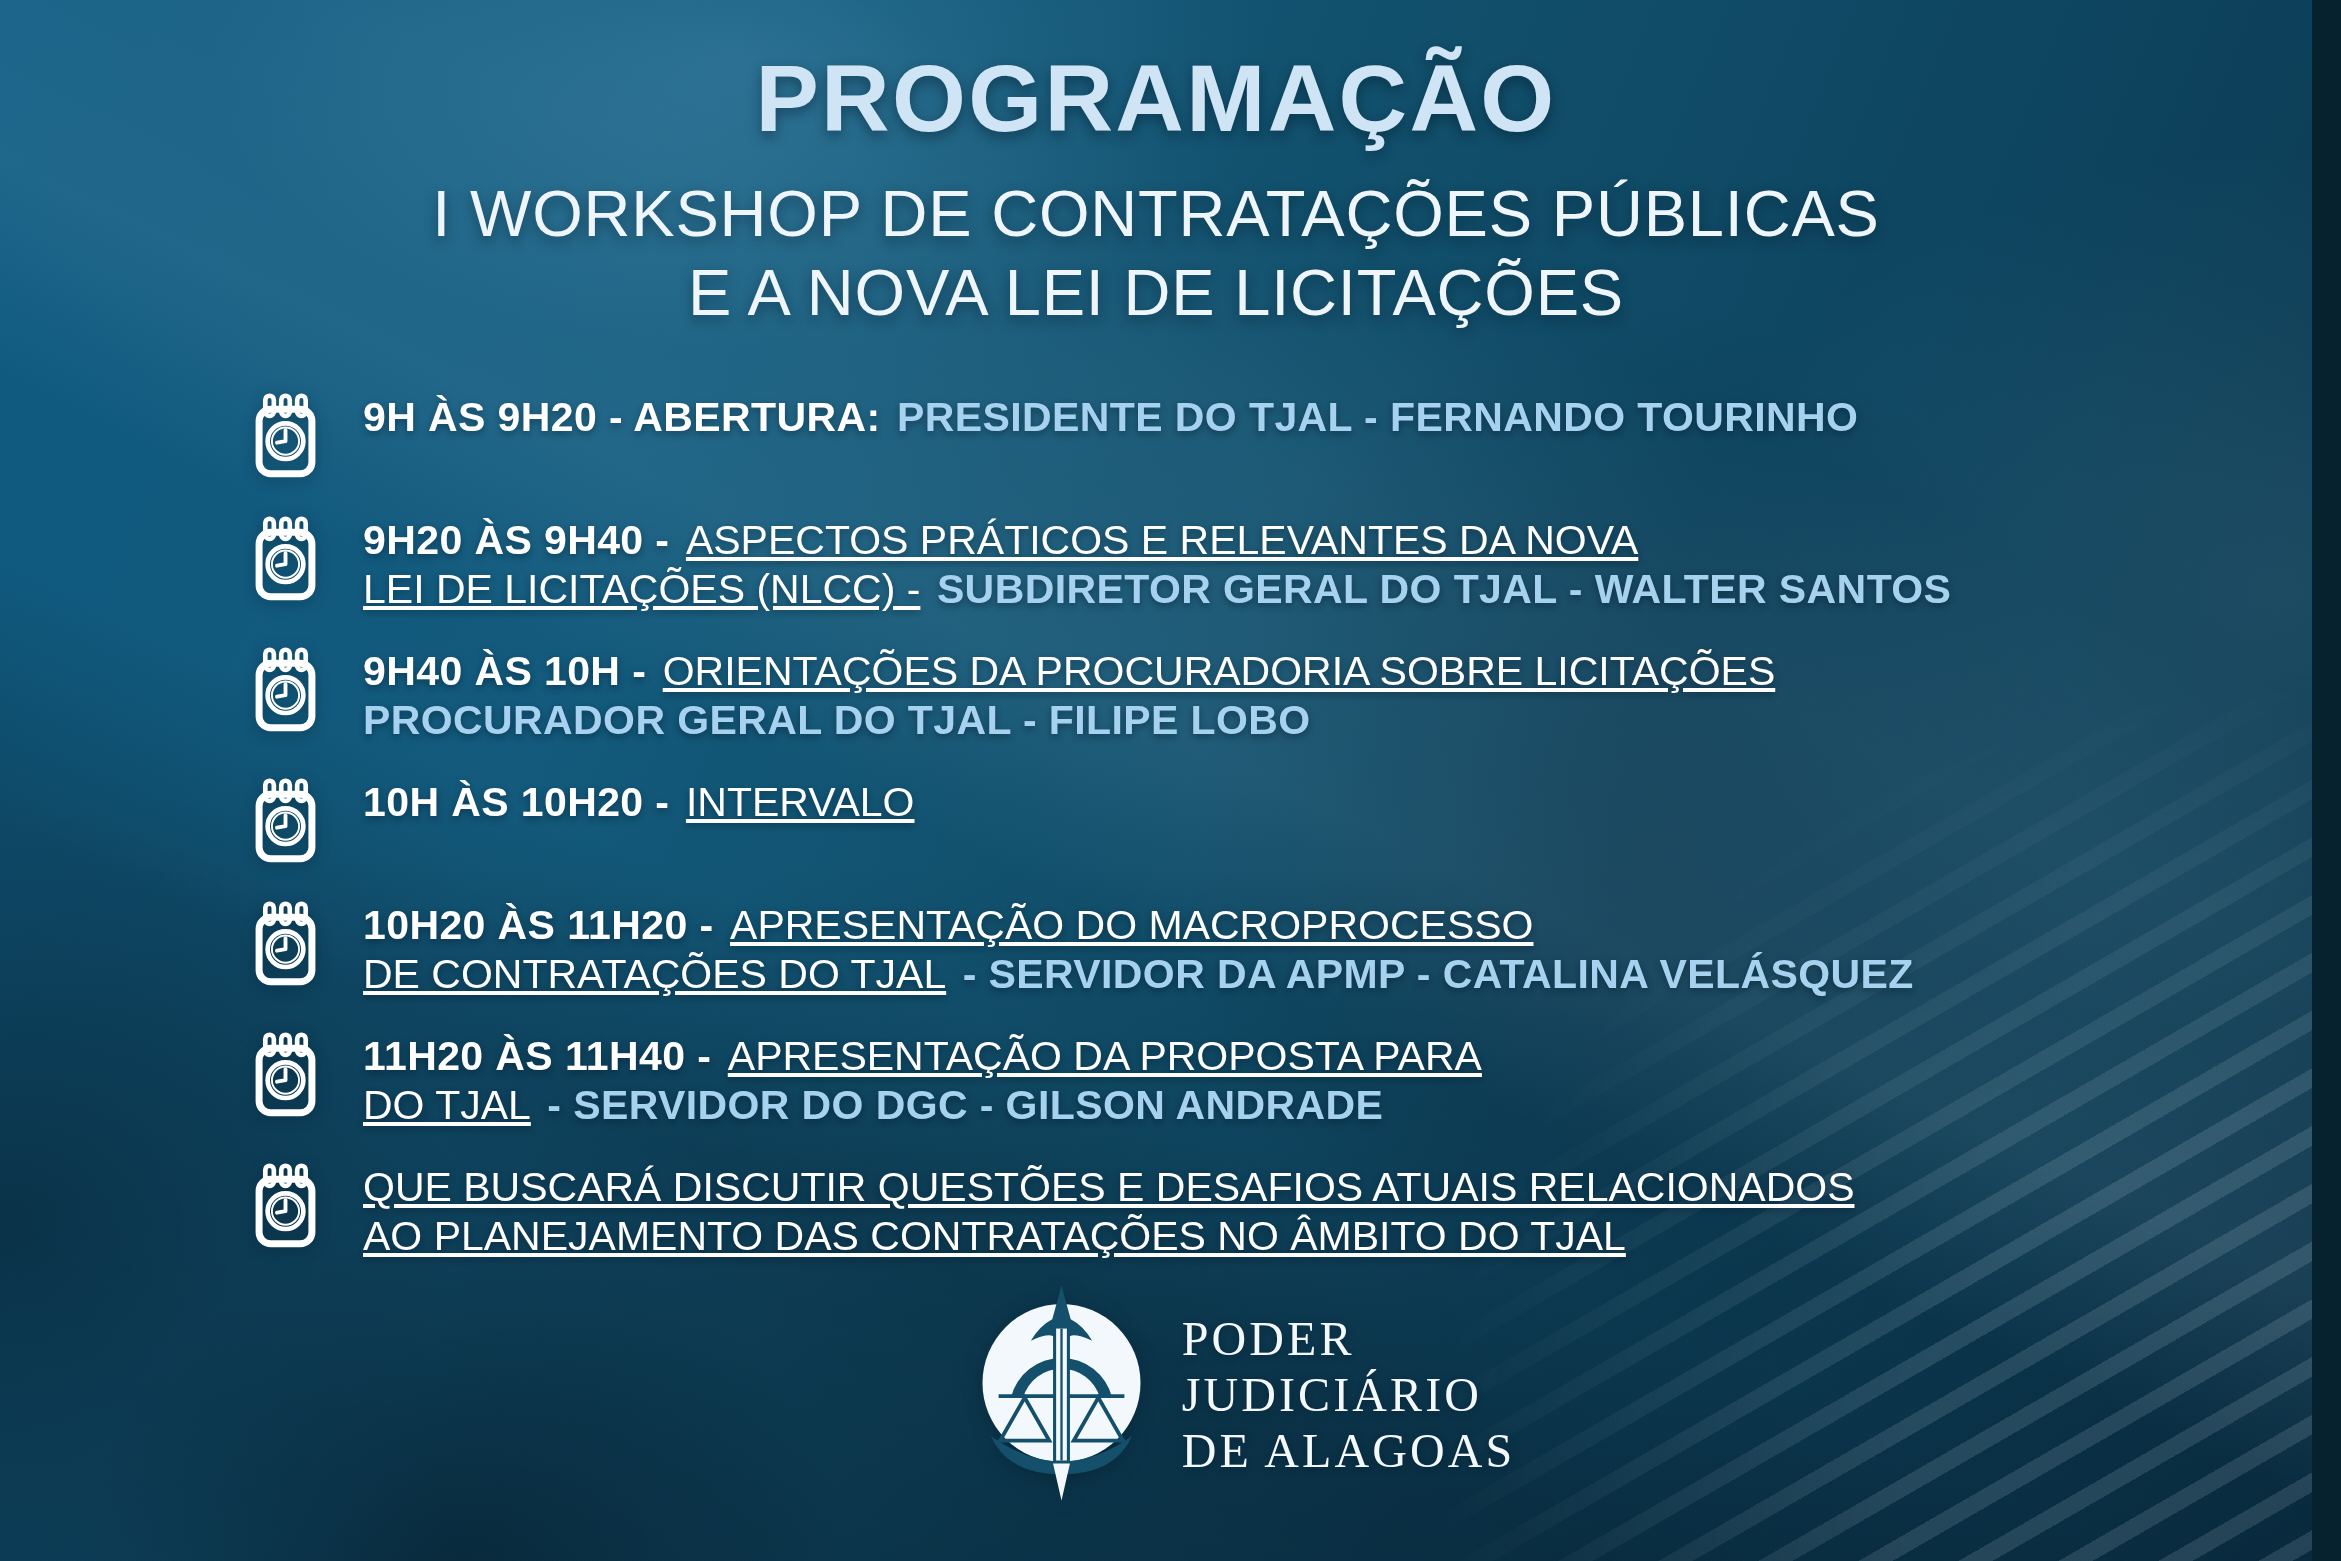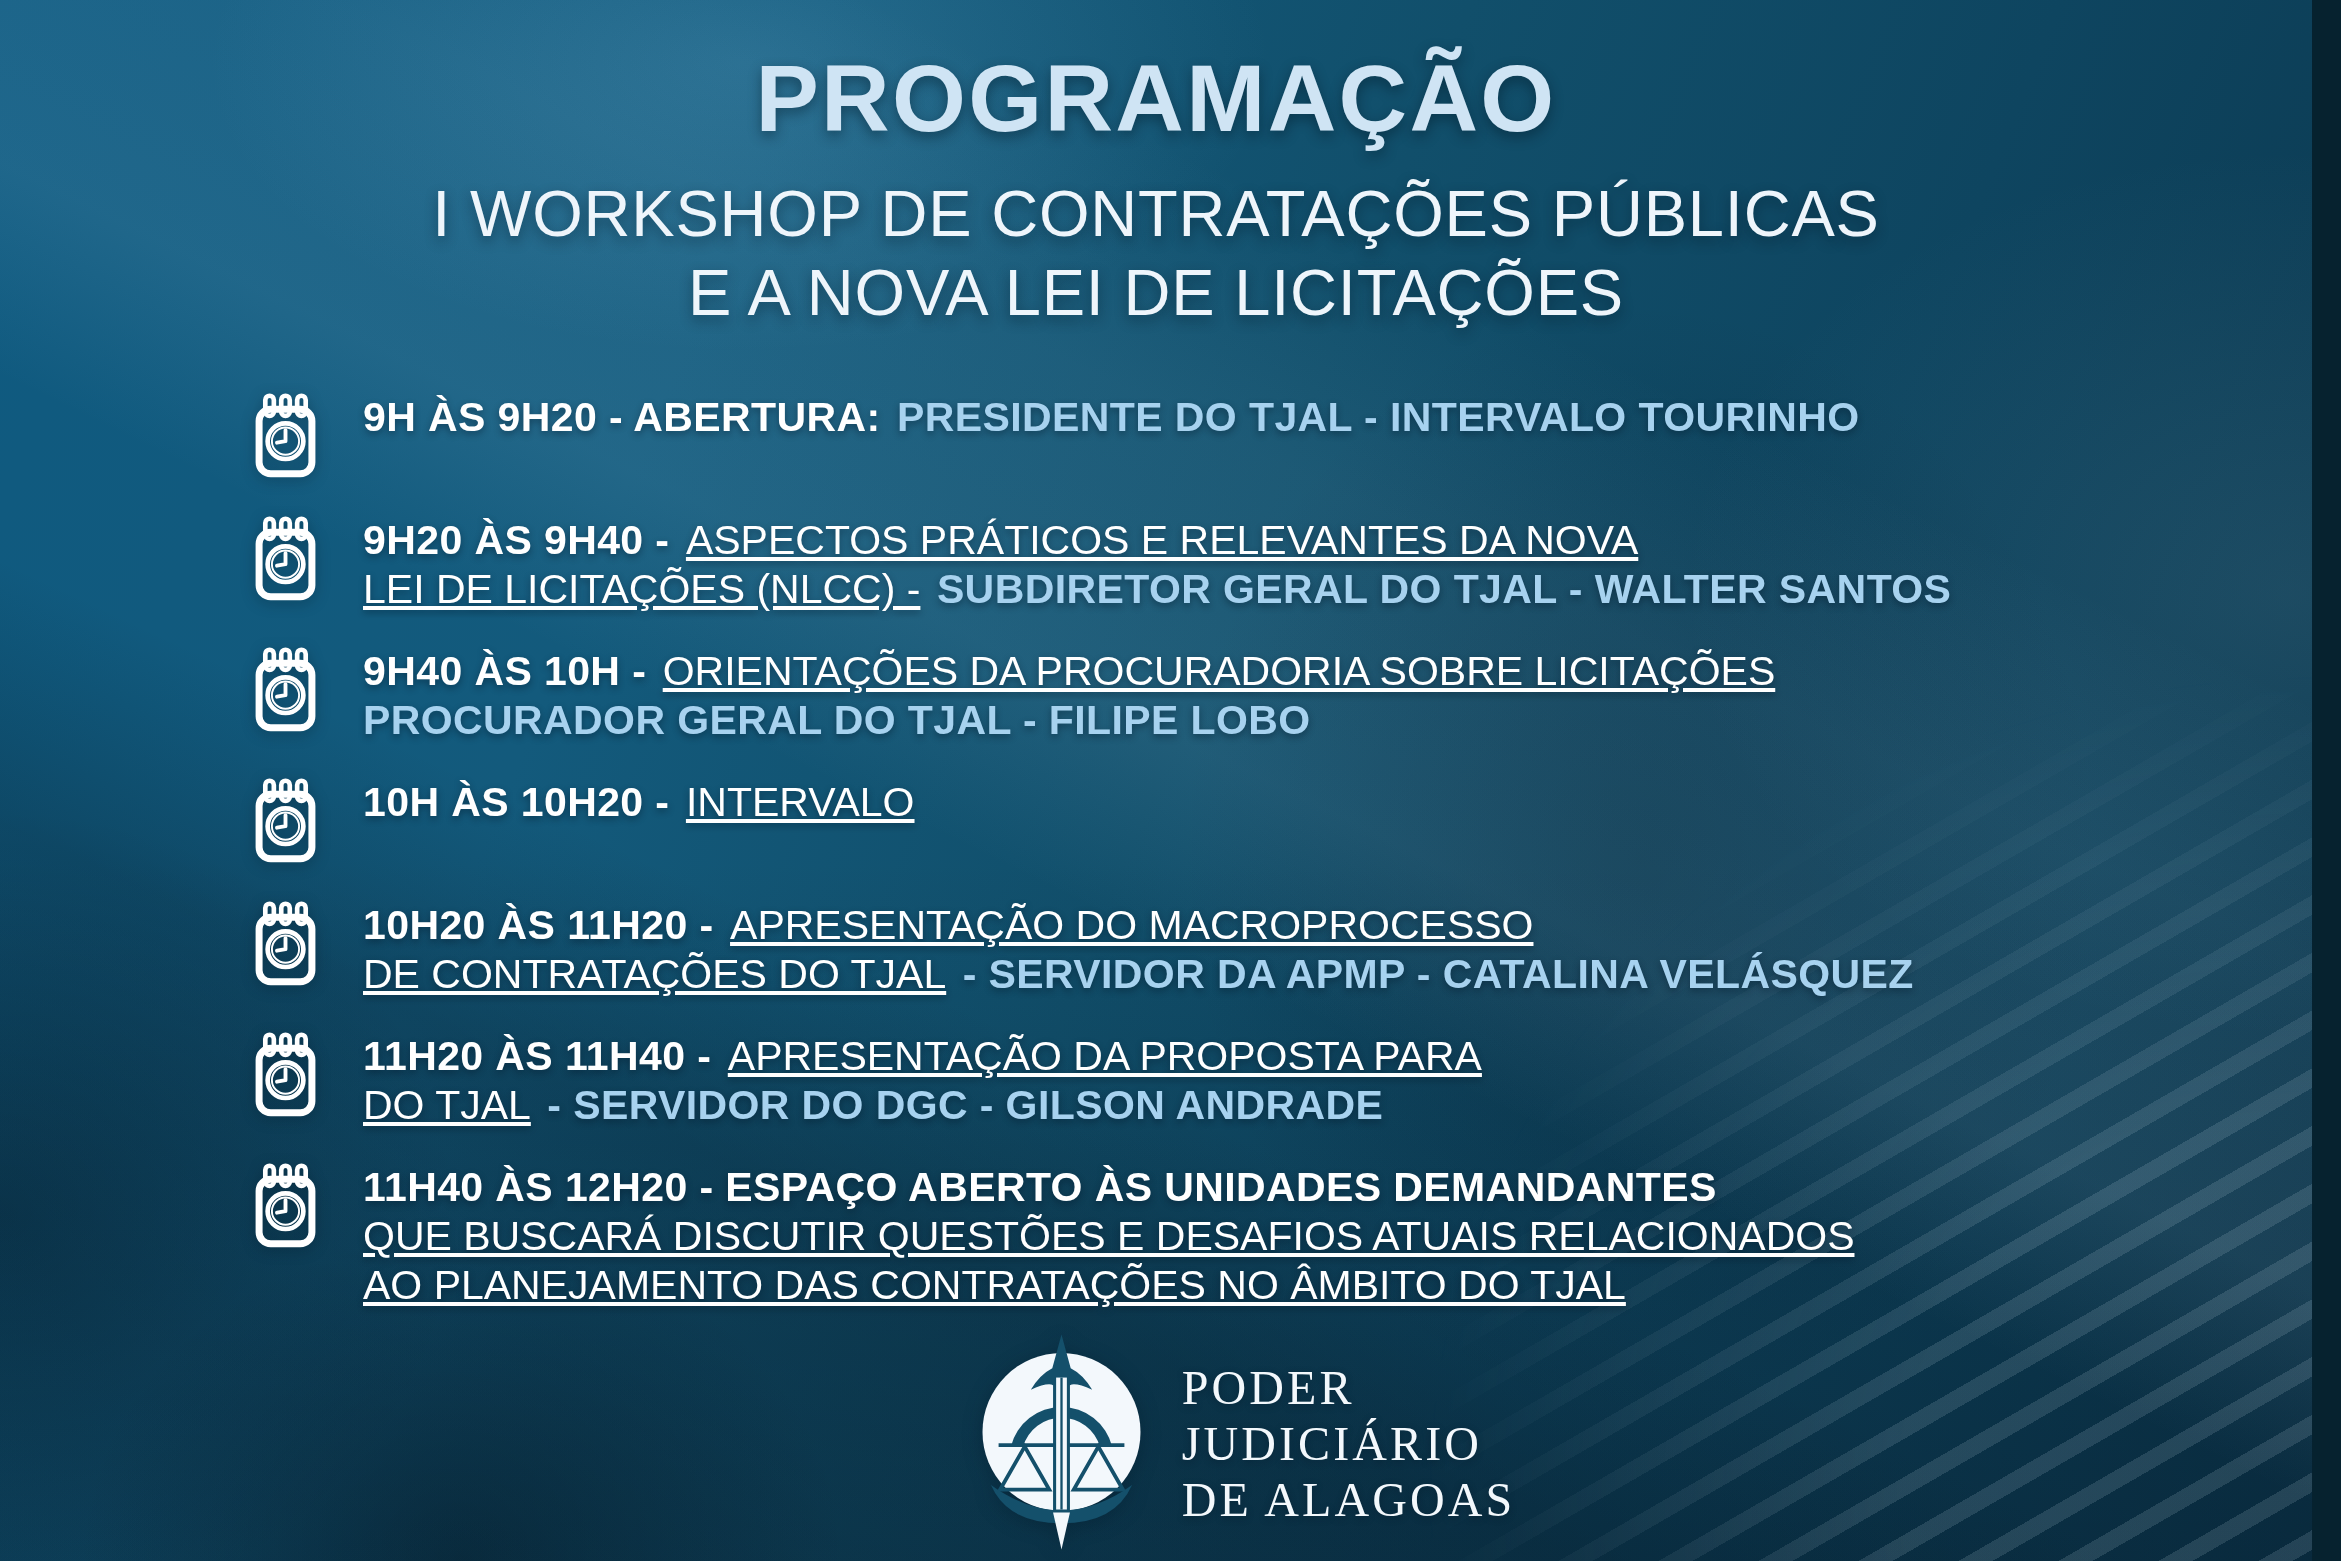--- a/index.html
+++ b/index.html
@@ -72,21 +72,21 @@
             <rect x="33.5" y="3.5" width="11" height="26" rx="5.5" stroke-width="6"></rect>
             <rect x="54" y="3.5" width="11" height="26" rx="5.5" stroke-width="6"></rect>
             <rect x="5" y="21" width="68" height="83" rx="15" stroke-width="9"></rect>
             <circle cx="39" cy="62" r="23" stroke-width="6"></circle>
             <circle cx="39" cy="62" r="17.5" stroke-width="2.5"></circle>
             <path d="M39 62 L39 48 M39 62 L28 64" stroke-width="5" stroke-linecap="round"></path>
           </g>
         </svg>
       </span>
       <div class="lines">
-          <div class="line"><span class="seg seg-time">9H ÀS 9H20 - ABERTURA:</span> <span class="seg seg-highlight">PRESIDENTE DO TJAL - INTERVALO TOURINHO</span> </div>
+          <div class="line"><span class="seg seg-time">9H ÀS 9H20 - ABERTURA:</span> <span class="seg seg-highlight">PRESIDENTE DO TJAL - FERNANDO TOURINHO</span> </div>
         </div>
     </div>
       <div class="item">
       <span class="icon">
         <svg viewBox="0 0 78 112" width="61" height="87" aria-hidden="true">
           <g fill="none" stroke="#ffffff">
             <rect x="13" y="3.5" width="11" height="26" rx="5.5" stroke-width="6"></rect>
             <rect x="33.5" y="3.5" width="11" height="26" rx="5.5" stroke-width="6"></rect>
             <rect x="54" y="3.5" width="11" height="26" rx="5.5" stroke-width="6"></rect>
             <rect x="5" y="21" width="68" height="83" rx="15" stroke-width="9"></rect>
@@ -184,21 +184,20 @@
             <rect x="33.5" y="3.5" width="11" height="26" rx="5.5" stroke-width="6"></rect>
             <rect x="54" y="3.5" width="11" height="26" rx="5.5" stroke-width="6"></rect>
             <rect x="5" y="21" width="68" height="83" rx="15" stroke-width="9"></rect>
             <circle cx="39" cy="62" r="23" stroke-width="6"></circle>
             <circle cx="39" cy="62" r="17.5" stroke-width="2.5"></circle>
             <path d="M39 62 L39 48 M39 62 L28 64" stroke-width="5" stroke-linecap="round"></path>
           </g>
         </svg>
       </span>
       <div class="lines">
-          <div class="line"><span class="seg seg-time">11H40 ÀS 12H20 - ESPAÇO ABERTO ÀS UNIDADES DEMANDANTES</span> </div>
           <div class="line"><span class="seg seg-regular">QUE BUSCARÁ DISCUTIR QUESTÕES E DESAFIOS ATUAIS RELACIONADOS</span> </div>
           <div class="line"><span class="seg seg-regular">AO PLANEJAMENTO DAS CONTRATAÇÕES NO ÂMBITO DO TJAL</span> </div>
         </div>
     </div>
     </div>
 
   <div class="footer">
     <span class="logo">
       <svg viewBox="0 0 220 292" width="169" height="224" aria-hidden="true">
         <circle cx="110" cy="133" r="103" fill="#f3f8fc"></circle>

